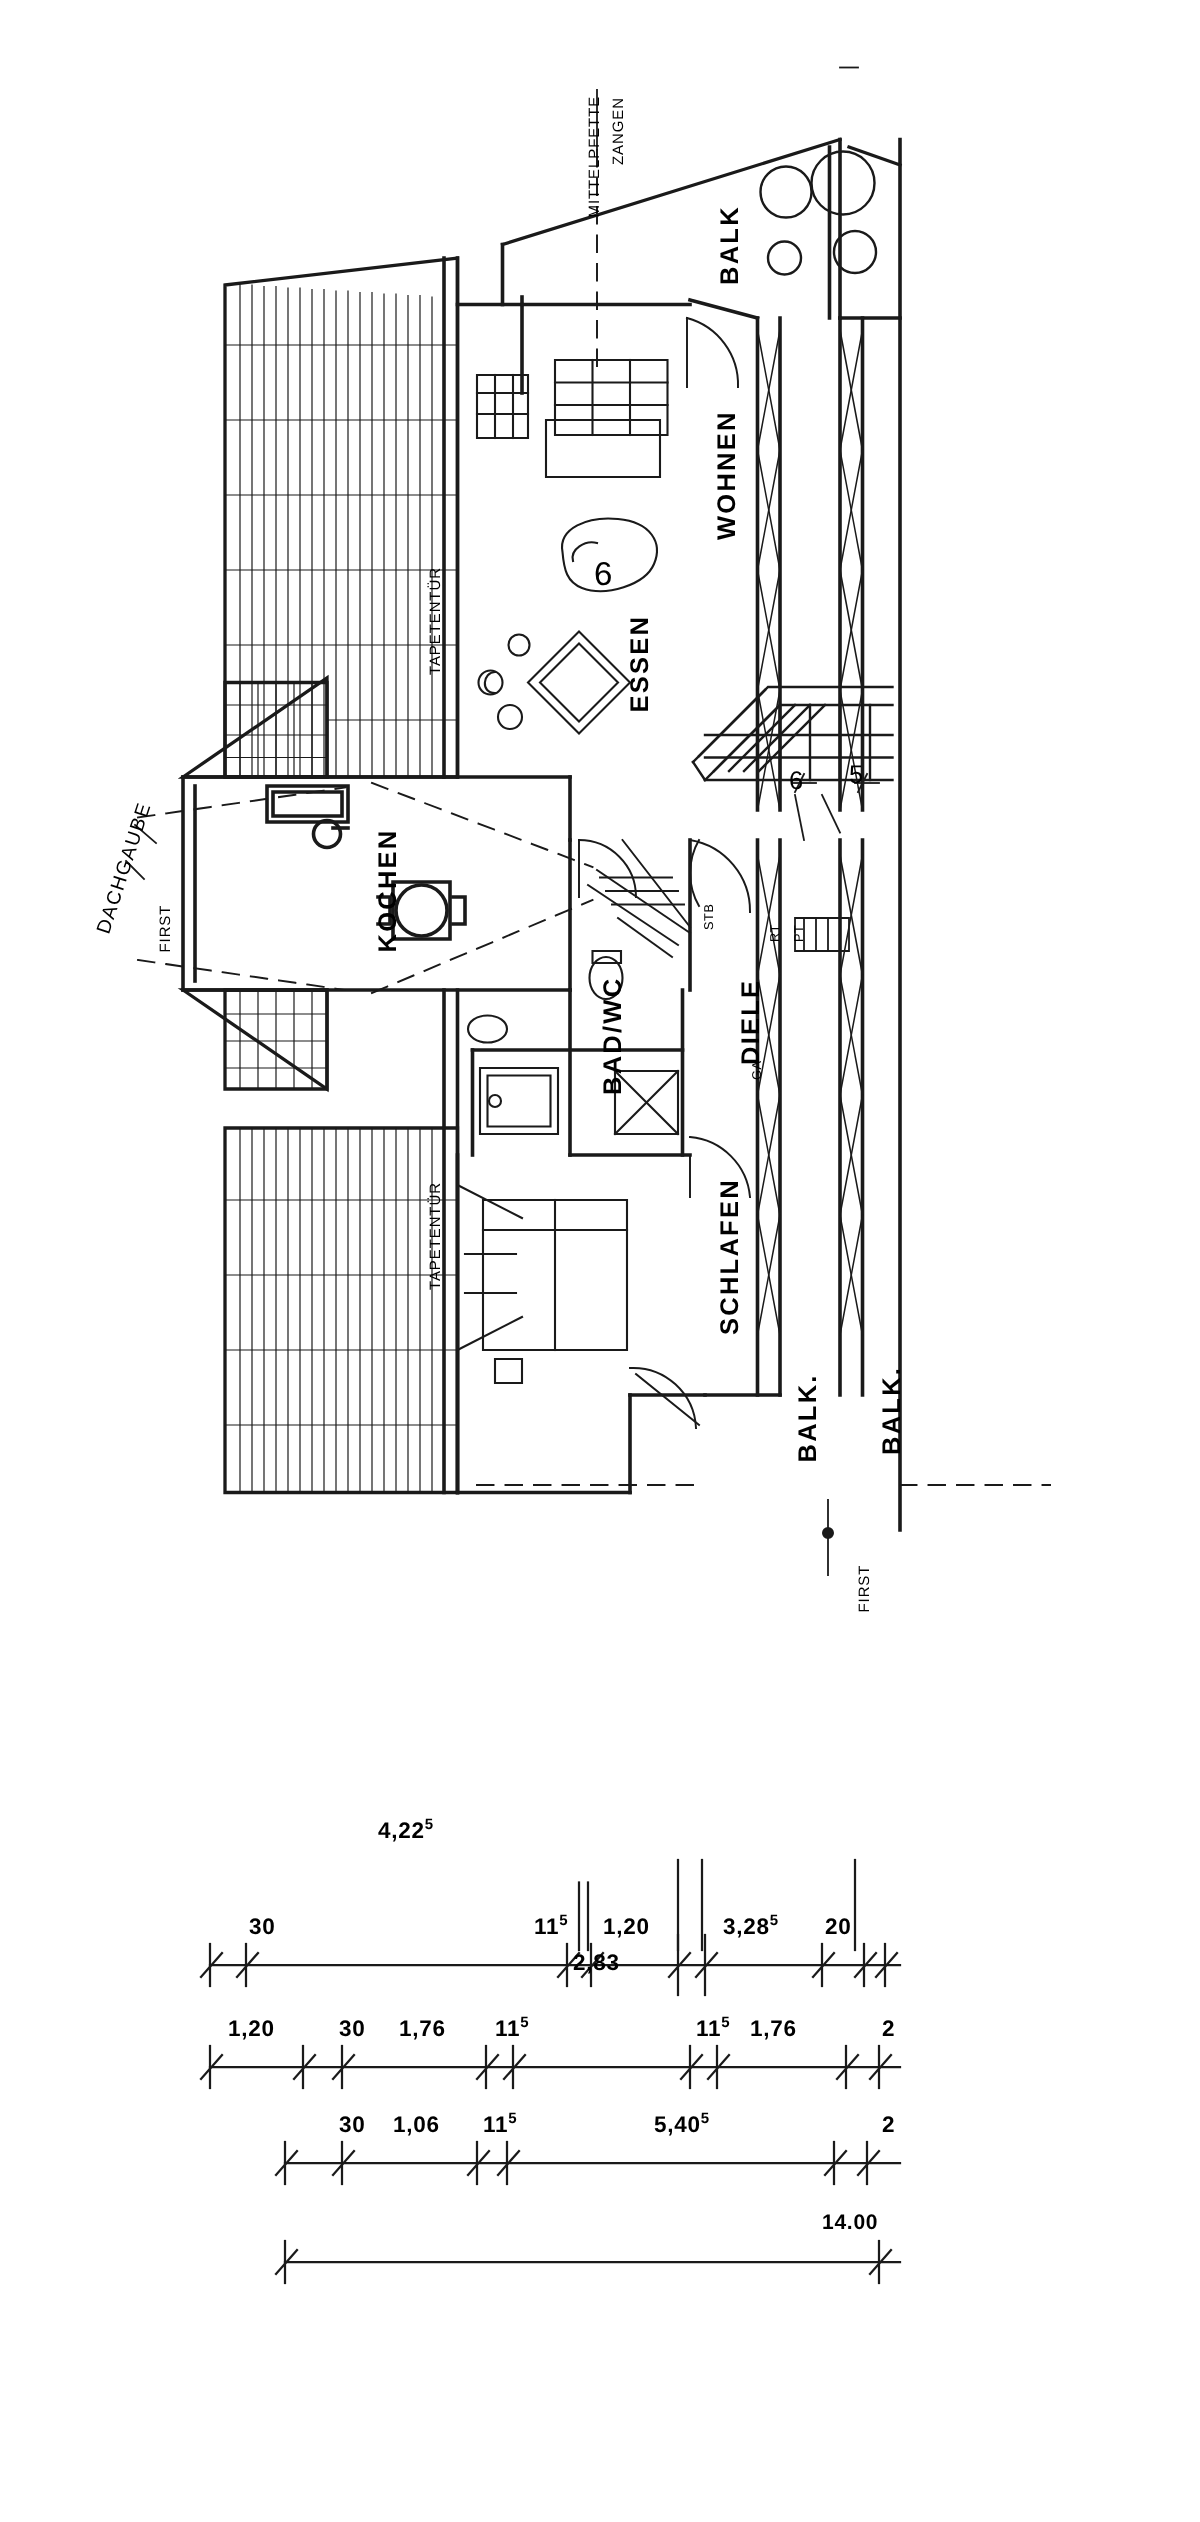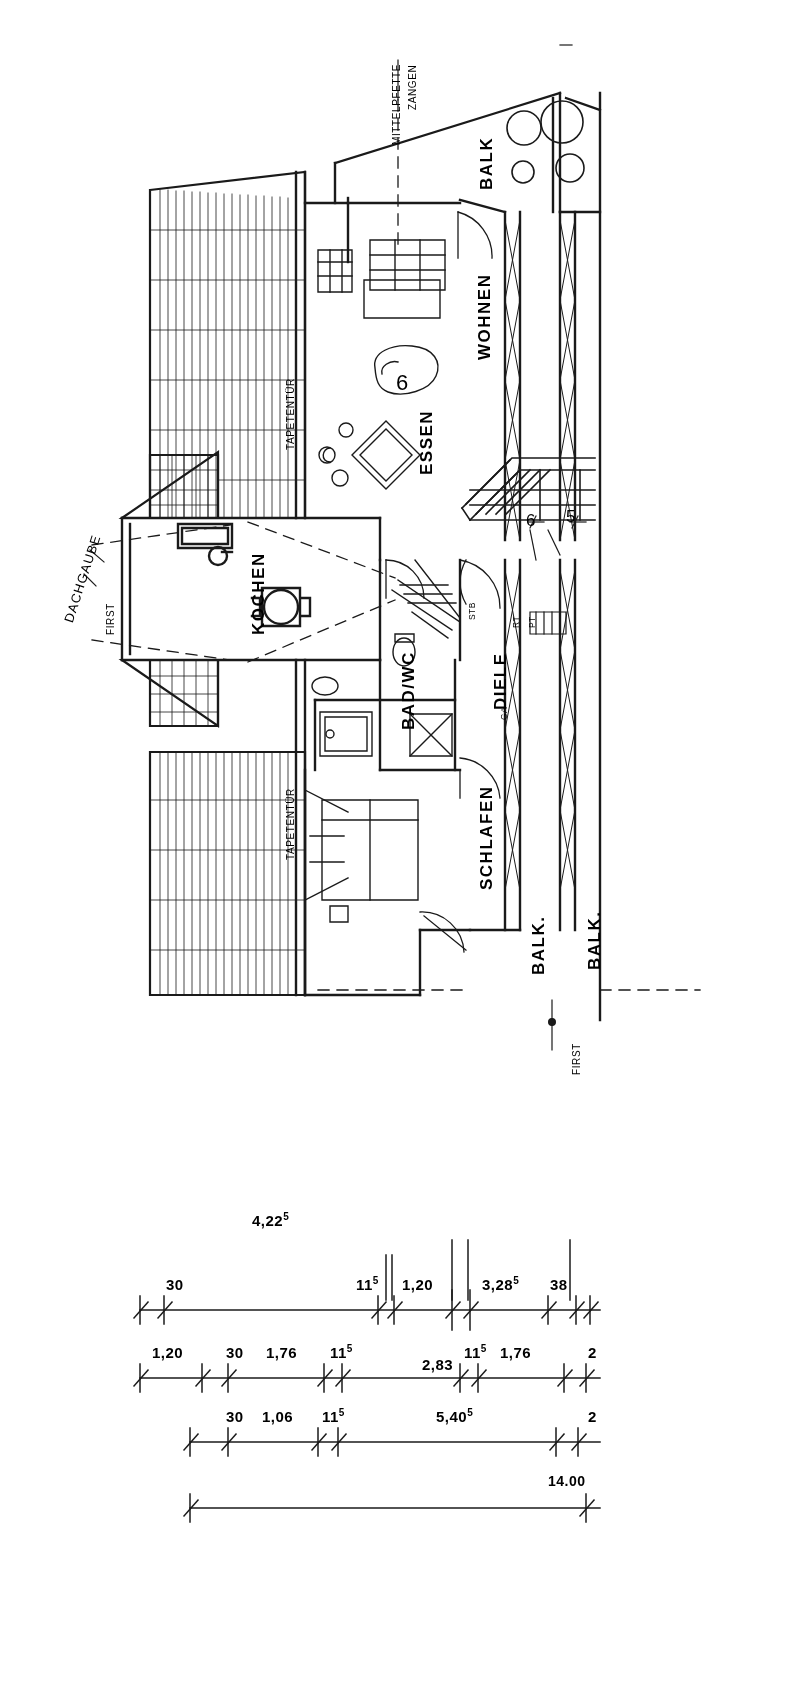--- a/index.html
+++ b/index.html
@@ -511,36 +511,36 @@
 <div class="lbl dim" style="left:356px; top:1276px;">
   <span>11</span><sup>5</sup>
 </div>
 <div class="lbl dim" style="left:402px; top:1276px;">
   <span>1,20</span><sup></sup>
 </div>
 <div class="lbl dim" style="left:482px; top:1276px;">
   <span>3,28</span><sup>5</sup>
 </div>
 <div class="lbl dim" style="left:550px; top:1276px;">
-  <span>38</span><sup></sup>
+  <span>20</span><sup></sup>
 </div>
 
 <div class="lbl dim" style="left:152px; top:1344px;">
   <span>1,20</span><sup></sup>
 </div>
 <div class="lbl dim" style="left:226px; top:1344px;">
   <span>30</span><sup></sup>
 </div>
 <div class="lbl dim" style="left:266px; top:1344px;">
   <span>1,76</span><sup></sup>
 </div>
 <div class="lbl dim" style="left:330px; top:1344px;">
   <span>11</span><sup>5</sup>
 </div>
-<div class="lbl dim" style="left:382px; top:1356px;margin-left:40px;">
+<div class="lbl dim" style="left:382px; top:1300px;">
   <span>2,83</span><sup></sup>
 </div>
 <div class="lbl dim" style="left:464px; top:1344px;">
   <span>11</span><sup>5</sup>
 </div>
 <div class="lbl dim" style="left:500px; top:1344px;">
   <span>1,76</span><sup></sup>
 </div>
 <div class="lbl dim" style="left:588px; top:1344px;">
   <span>2</span><sup></sup>

